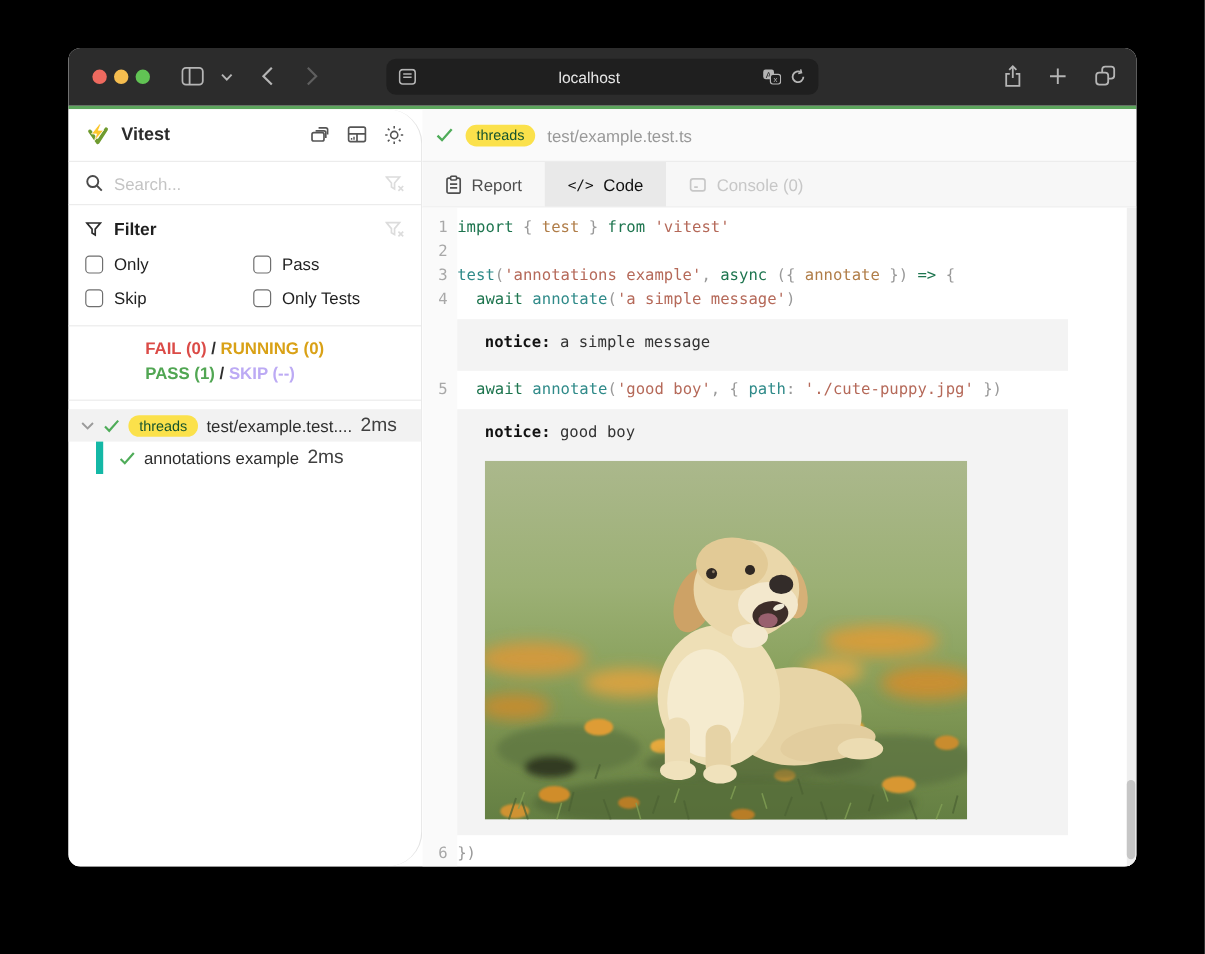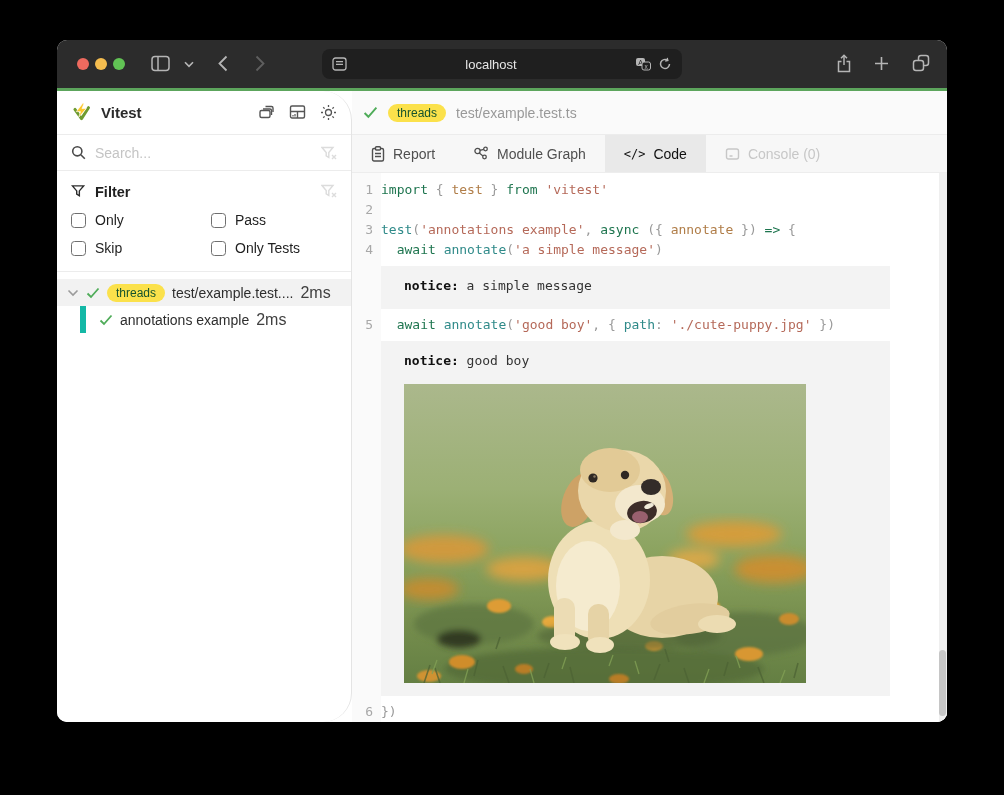--- a/index.html
+++ b/index.html
@@ -241,20 +241,24 @@
             <span class="box"></span>
             <span>Skip</span>
           </label>
           <label class="cb">
             <span class="box"></span>
             <span>Only Tests</span>
           </label>
         </div>
       </div>
 
+      <div class="run-summary">
+          <div><span style="color: rgb(219, 75, 71);">FAIL (0)</span><span style="color: rgb(46, 46, 46);"> / </span><span style="color: rgb(217, 161, 22);">RUNNING (0)</span></div>
+          <div><span style="color: rgb(81, 166, 83);">PASS (1)</span><span style="color: rgb(46, 46, 46);"> / </span><span style="color: rgb(188, 170, 244);">SKIP (--)</span></div>
+        </div>
 
       <div class="tree">
         <div class="tree-row selected">
           <span>
             <svg width="12" height="8" viewBox="0 0 12 8" fill="none" stroke="#9b9b9b" stroke-width="1.6">
               <path d="M1.5 1.5 L6 6 L10.5 1.5"></path>
             </svg>
           </span>
           <span>
             <svg width="14" height="12" viewBox="0 0 14 12" fill="none" stroke="#4fac59" stroke-width="1.8">
@@ -295,31 +299,20 @@
         <div class="tab">
           <span>
             <svg width="14" height="16" viewBox="0 0 14 16" fill="none" stroke="currentColor" stroke-width="1.4">
               <rect x="1.5" y="2.5" width="11" height="12.5" rx="1.5"></rect>
               <rect x="4.5" y="0.8" width="5" height="3.2" rx="1" fill="#f7f7f7"></rect>
               <line x1="4" y1="7.5" x2="10" y2="7.5"></line>
                 <line x1="4" y1="10.5" x2="10" y2="10.5"></line>
             </svg>
           </span>
           <span>Report</span>
-        </div>
-        <div class="tab">
-          <span>
-            <svg width="16" height="15" viewBox="0 0 16 15" fill="none" stroke="currentColor" stroke-width="1.3">
-              <circle cx="4.5" cy="5" r="2.6"></circle>
-                <circle cx="12.5" cy="3" r="1.8"></circle>
-                <circle cx="11.5" cy="11" r="1.8"></circle>
-              <path d="M7 4.4 L10.7 3.3 M6.3 7 L10 10"></path>
-            </svg>
-          </span>
-          <span>Module Graph</span>
         </div>
         <div class="tab active">
           <span class="codeglyph">&lt;/&gt;</span>
           <span>Code</span>
         </div>
         <div class="tab disabled">
           <span>
             <svg width="15" height="14" viewBox="0 0 15 14" fill="none" stroke="currentColor" stroke-width="1.4">
               <rect x="1.5" y="2" width="12" height="10" rx="2"></rect>
                 <line x1="4.5" y1="9" x2="7.5" y2="9"></line>

